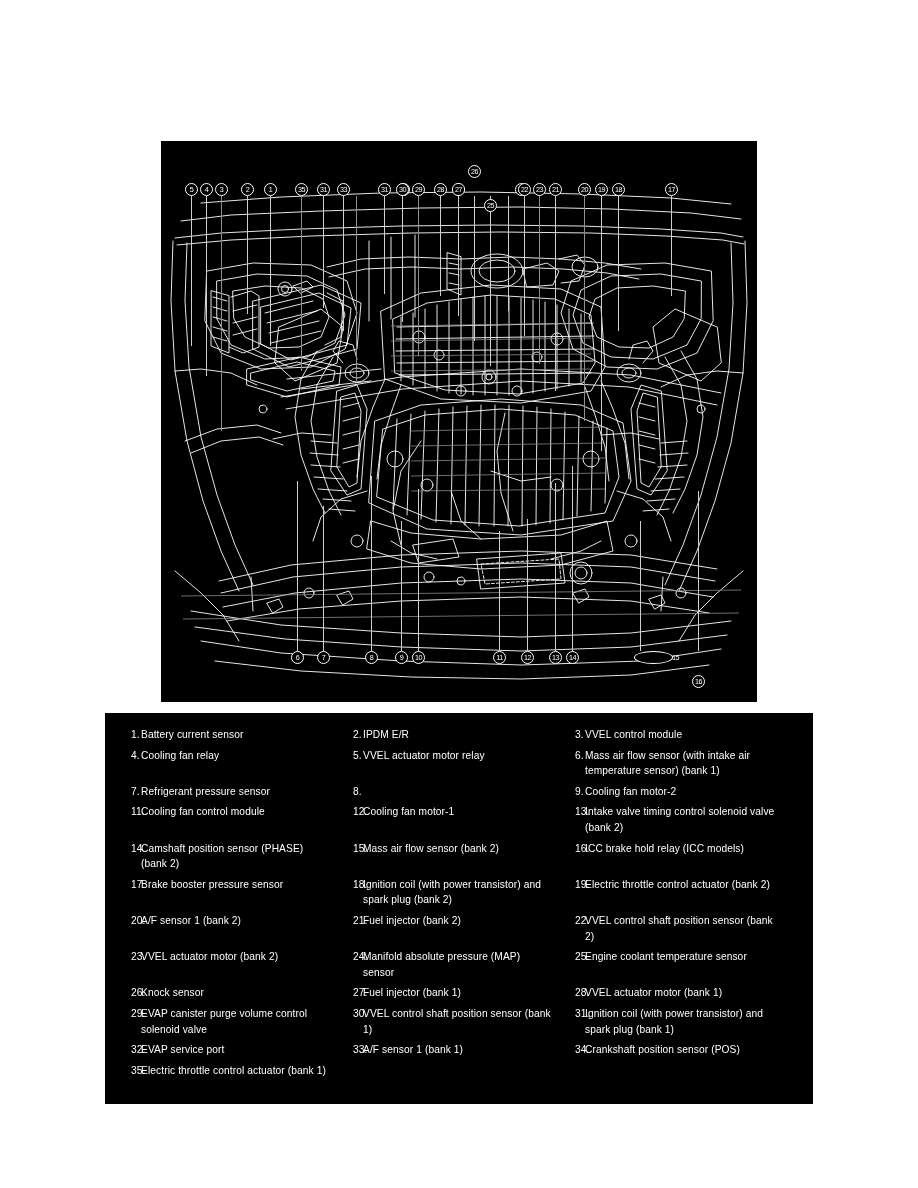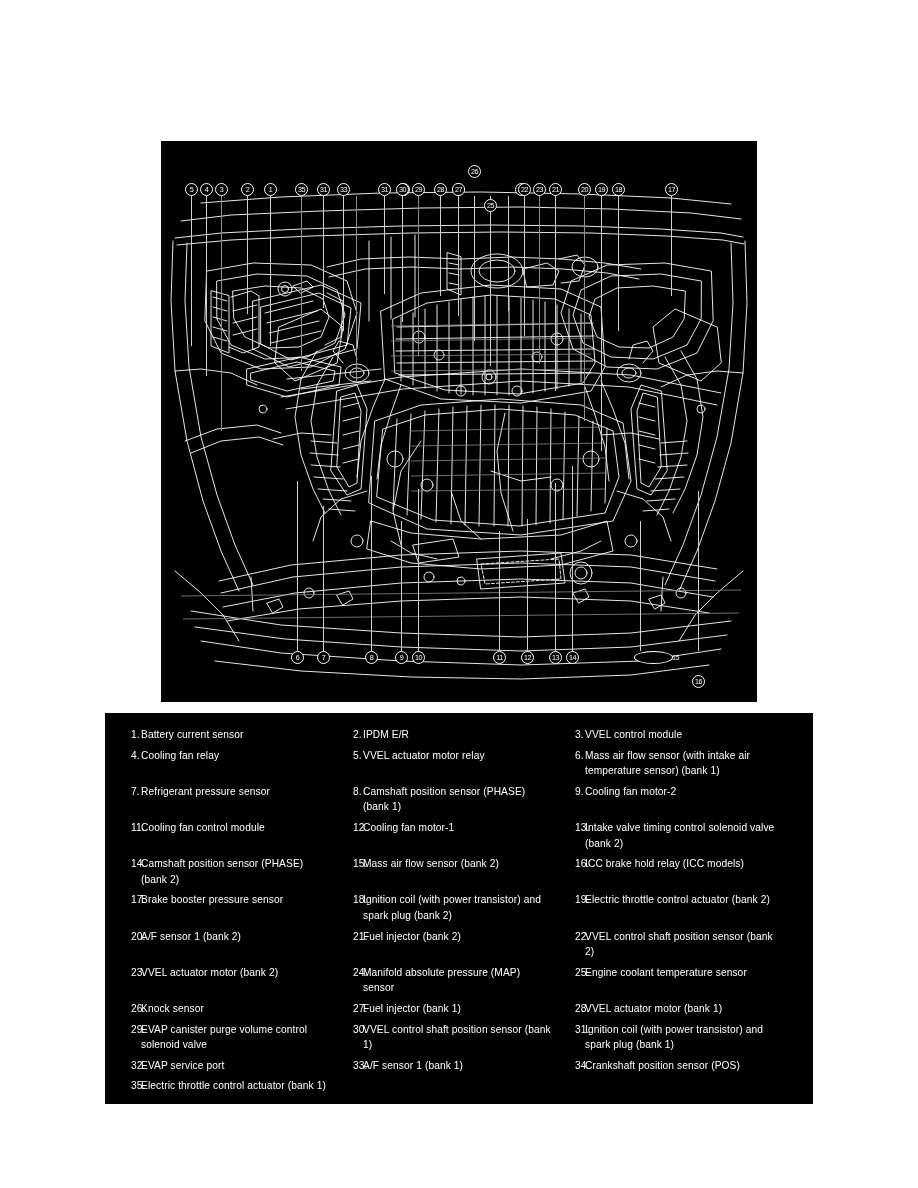--- a/index.html
+++ b/index.html
@@ -363,21 +363,20 @@
       <div class="legend-item">
         <span class="legend-num">6.</span>
         <span class="legend-label">Mass air flow sensor (with intake air temperature sensor) (bank 1)</span>
       </div>
       <div class="legend-item">
         <span class="legend-num">7.</span>
         <span class="legend-label">Refrigerant pressure sensor</span>
       </div>
       <div class="legend-item">
         <span class="legend-num">8.</span>
-        <span class="legend-label">Camshaft position sensor (PHASE) (bank 1)</span>
       </div>
       <div class="legend-item">
         <span class="legend-num">9.</span>
         <span class="legend-label">Cooling fan motor-2</span>
       </div>
       <div class="legend-item">
         <span class="legend-num">11.</span>
         <span class="legend-label">Cooling fan control module</span>
       </div>
       <div class="legend-item">

